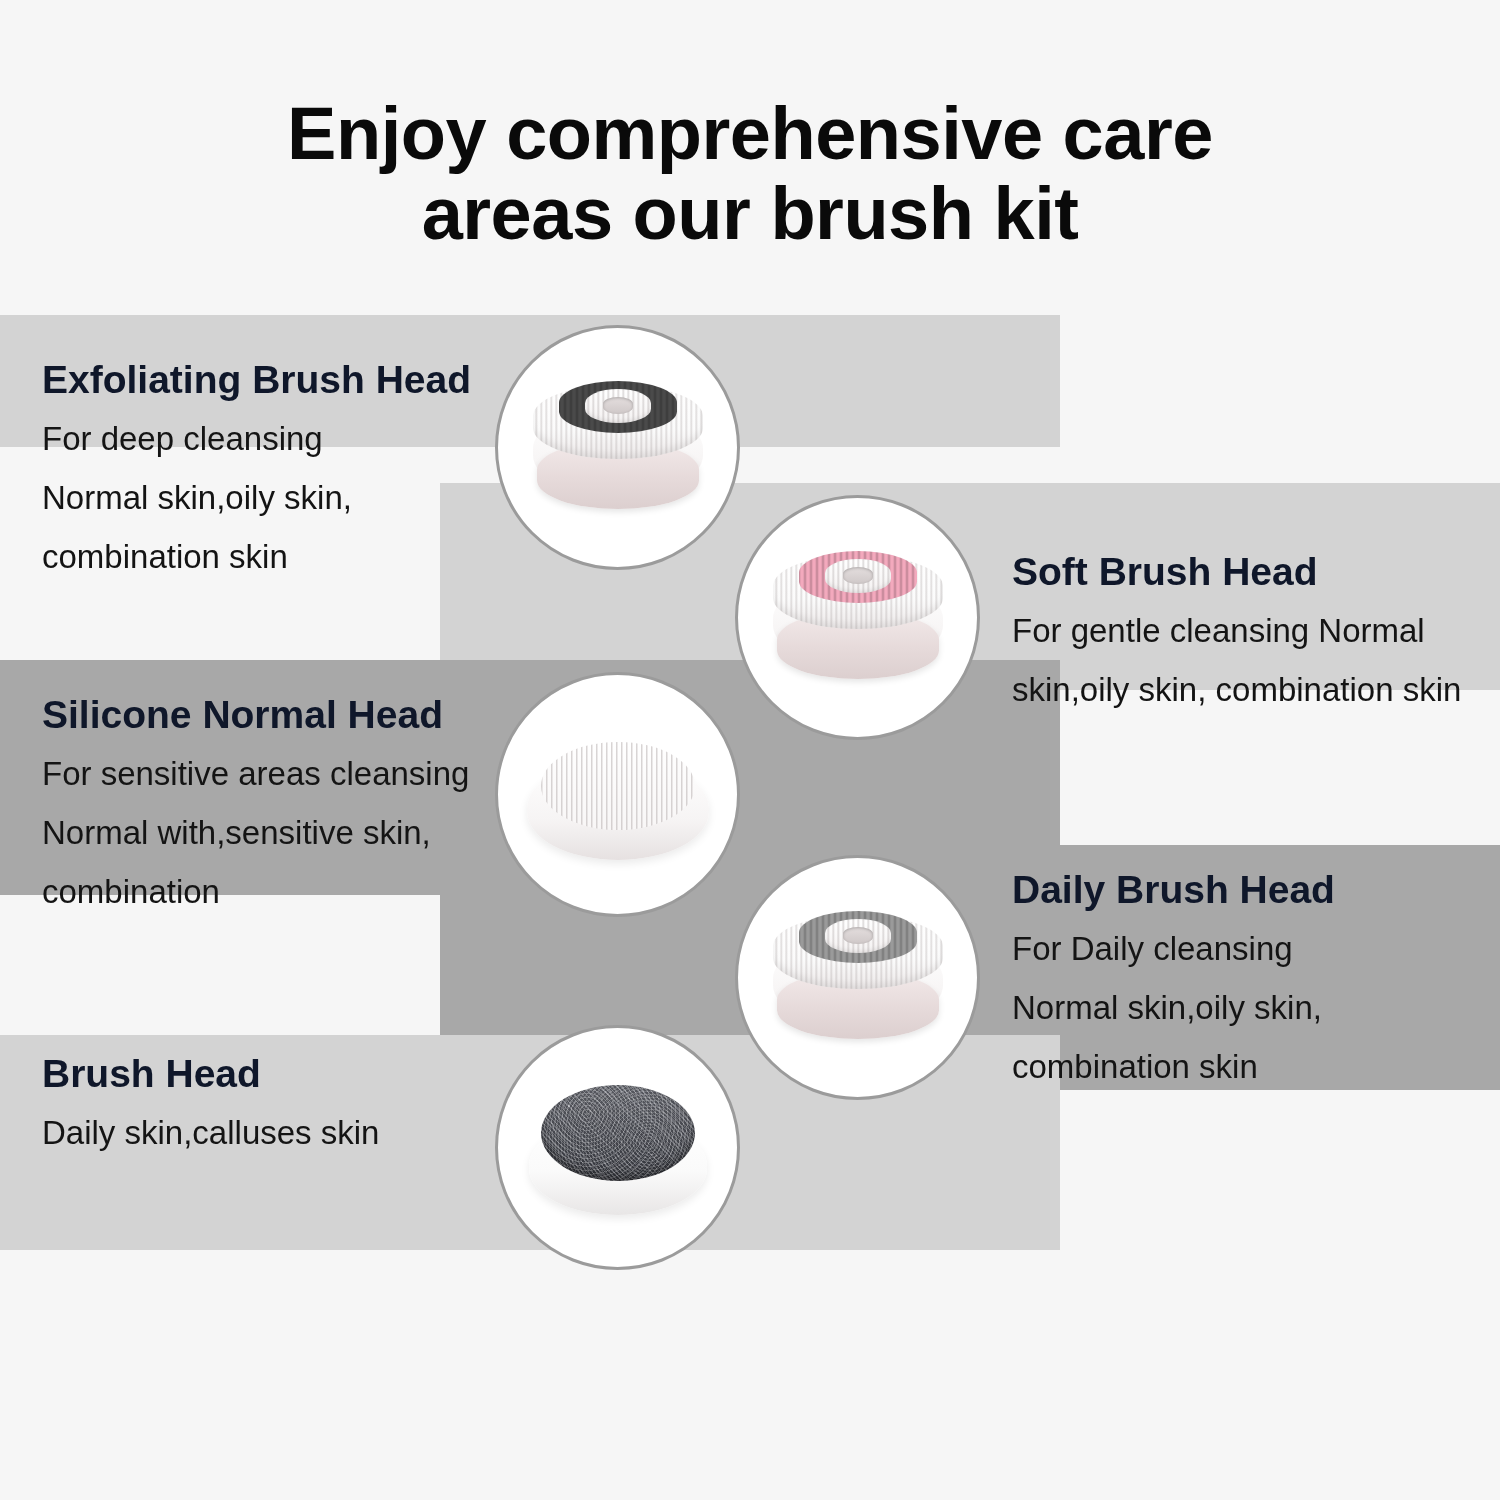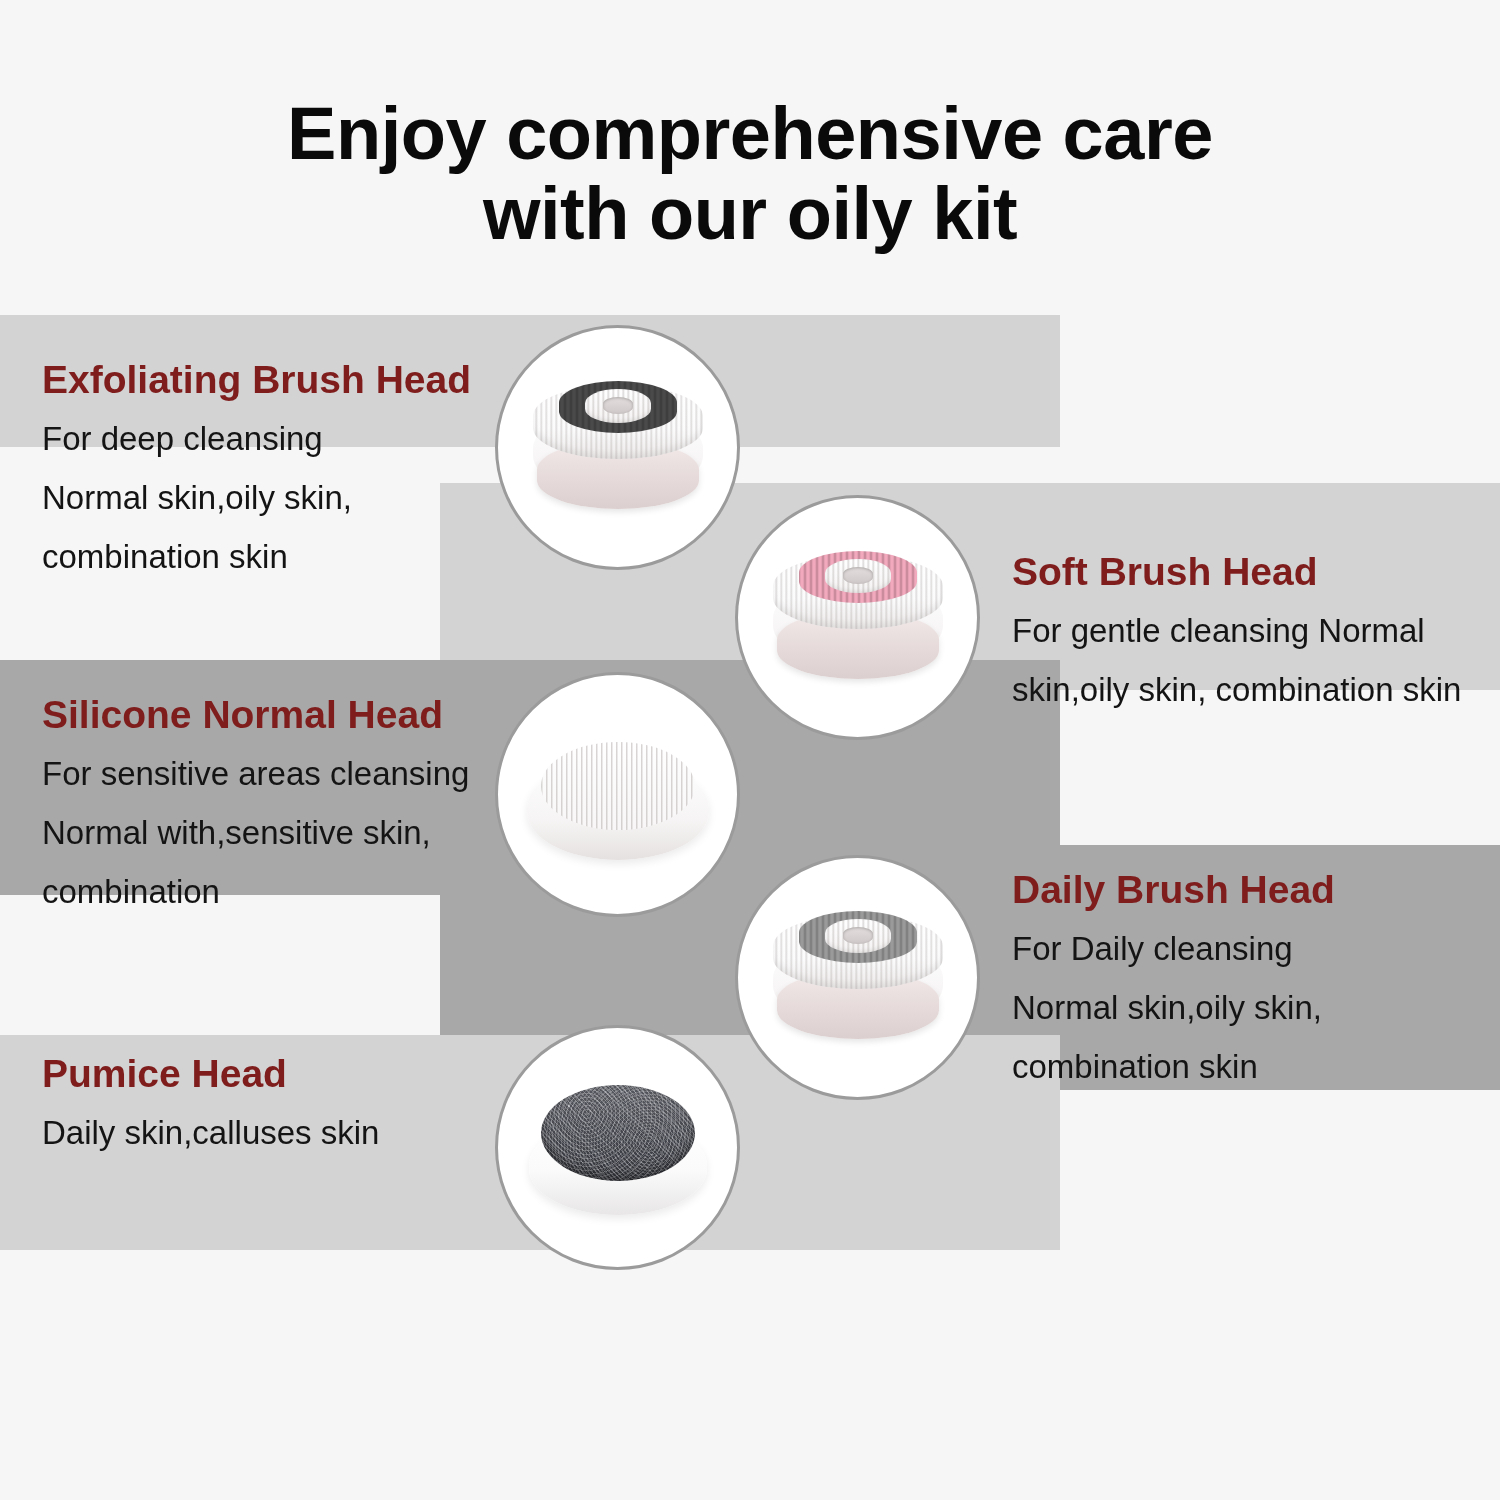--- a/index.html
+++ b/index.html
@@ -54,21 +54,21 @@
   .band-5 { left: 0;    top: 1035px; width: 1060px; height: 215px; background: #d3d3d3; }
 
   
   .textblock {
     position: absolute;
     z-index: 3;
   }
   .tb-head {
     font-size: 39px;
     font-weight: bold;
-    color: #7f1d1d;
+    color: #0f172a;
     margin: 0 0 10px 0;
     line-height: 44px;
     white-space: nowrap;
   }
   .tb-desc {
     font-size: 33px;
     color: #141414;
     line-height: 45px;
     margin: 0;
   }
@@ -259,21 +259,21 @@
     z-index: 3;
   }
 </style>
 </head>
 <body>
 
 <div id="page">
 
   <div class="title-wrap">
     <span class="title-line">Enjoy comprehensive care</span>
-    <span class="title-line">with our oily kit</span>
+    <span class="title-line">areas our brush kit</span>
   </div>
 
   <div class="band band-1"></div>
   <div class="band band-2"></div>
   <div class="band band-3"></div>
   <div class="band band-4"></div>
   <div class="band band-5"></div>
 
   <div class="textblock t-exfoliating">
     <p class="tb-head">Exfoliating Brush Head</p>
@@ -340,21 +340,21 @@
   <div class="textblock t-daily">
     <p class="tb-head">Daily Brush Head</p>
     <p class="tb-desc">
       <span>For Daily cleansing</span>
       <span>Normal skin,oily skin,</span>
       <span>combination skin</span>
     </p>
   </div>
 
   <div class="textblock t-pumice">
-    <p class="tb-head">Pumice Head</p>
+    <p class="tb-head">Brush Head</p>
     <p class="tb-desc">
       <span>Daily skin,calluses skin</span>
     </p>
   </div>
   <div class="circle c-pumice">
     <div class="prod pumice">
       <div class="pbase"></div>
       <div class="pstone"></div>
     </div>
   </div>

